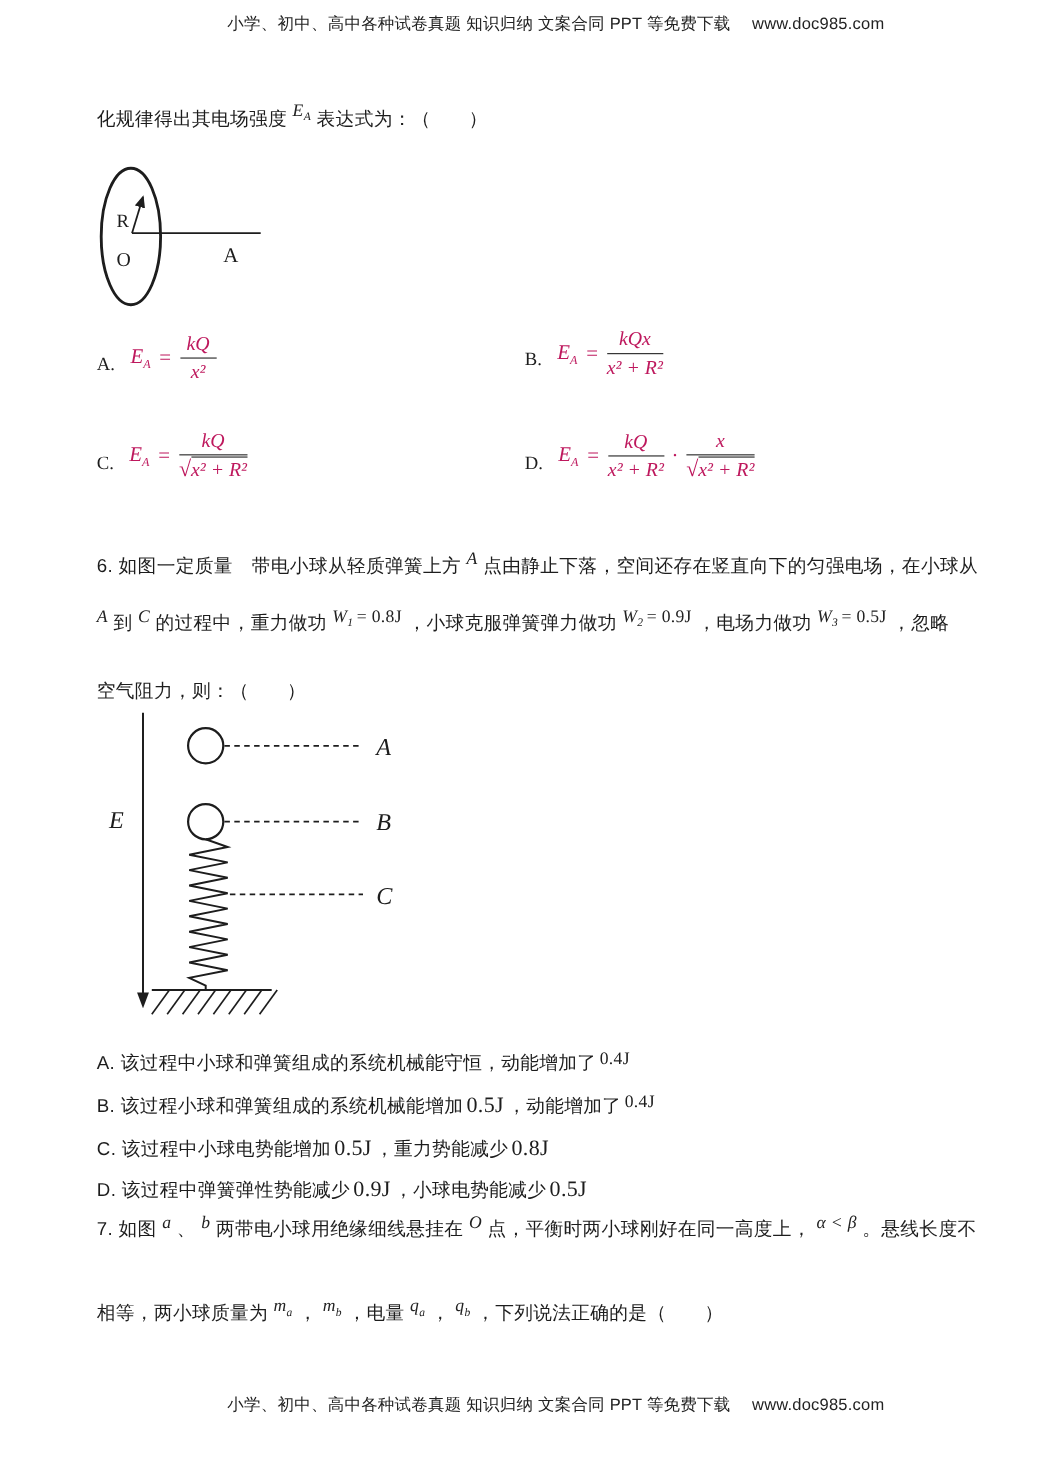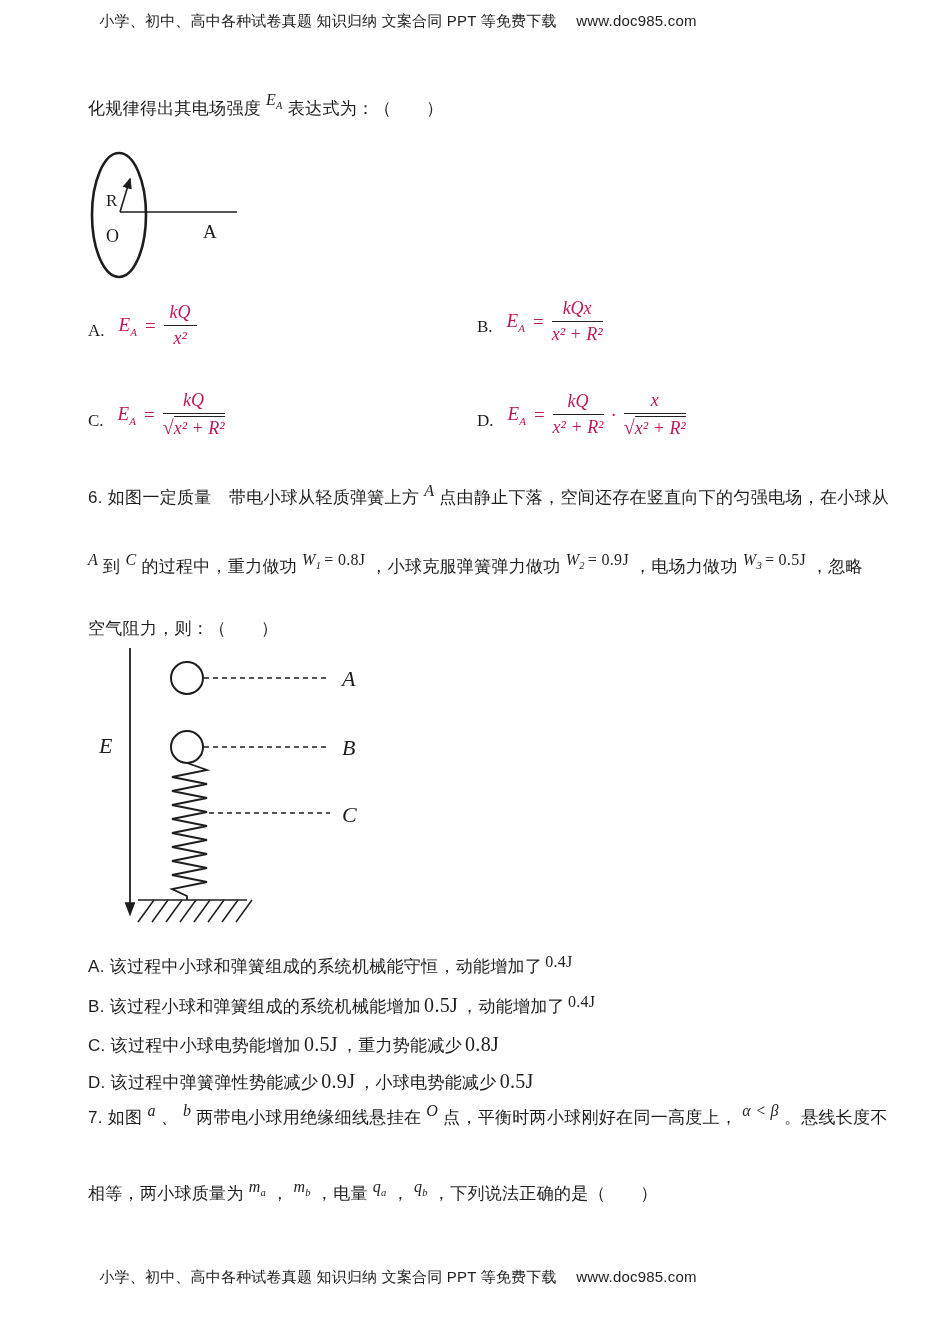--- a/index.html
+++ b/index.html
@@ -1,19 +1,19 @@
 <!DOCTYPE html>
 <html><head>
 <meta charset="utf-8">
 <style>
   html,body{margin:0;padding:0;background:#ffffff;}
   .page{position:relative;width:950px;height:1344px;background:#ffffff;overflow:hidden;
         font-family:"Liberation Sans",sans-serif;color:#1d1d1d;}
   .abs{position:absolute;}
-  .center-line{left:4px;width:788px;text-align:center;font-size:15px;color:#222;letter-spacing:0.2px;}
+  .center-line{left:16px;width:788px;text-align:right;font-size:15px;color:#222;letter-spacing:0.2px;}
   .line{left:88px;width:812px;font-size:17px;line-height:30px;letter-spacing:0.3px;white-space:nowrap;}
   
   .m{display:inline-block;position:relative;top:-7px;margin:0 5px;
      font-family:"Liberation Serif",serif;font-size:16px;color:#222;}
   .m i{font-style:italic;}
   .m sub{font-size:10.5px;font-style:italic;}
   .m .rv{font-style:normal;margin-left:3px;}
   .vi{font-family:"Liberation Serif",serif;font-size:20px;margin:0 3px;}
   .vr{display:inline-block;position:relative;top:-5px;font-family:"Liberation Serif",serif;
       font-size:16px;margin:0 3px;}
@@ -107,21 +107,21 @@
           <span class="den">x² + R²</span>
         </span>
       <span class="dot">·</span>
       <span class="frac">
           <span class="num">x</span>
           <span class="den"><span class="sqrt">√</span><span class="rad">x² + R²</span></span>
         </span>
     </span>
   </div>
 
-  <div class="abs line" style="top:483px;">
+  <div class="abs line" style="top:500px;">
     <span>6. 如图一定质量　带电小球从轻质弹簧上方</span><span class="m"><i>A</i></span><span>点由静止下落，空间还存在竖直向下的匀强电场，在小球从</span>
   </div>
 
   <div class="abs line" style="top:552px;">
     <span class="m" style="margin-left:0;"><i>A</i></span><span>到</span><span class="m"><i>C</i></span><span>的过程中，重力做功</span><span class="m"><i>W</i><sub>1</sub><span class="rv">= 0.8J</span></span><span>，小球克服弹簧弹力做功</span><span class="m"><i>W</i><sub>2</sub><span class="rv">= 0.9J</span></span><span>，电场力做功</span><span class="m"><i>W</i><sub>3</sub><span class="rv">= 0.5J</span></span><span>，忽略</span>
   </div>
 
   <div class="abs line" style="top:614px;">
     <span>空气阻力，则：（　　）</span>
   </div>

